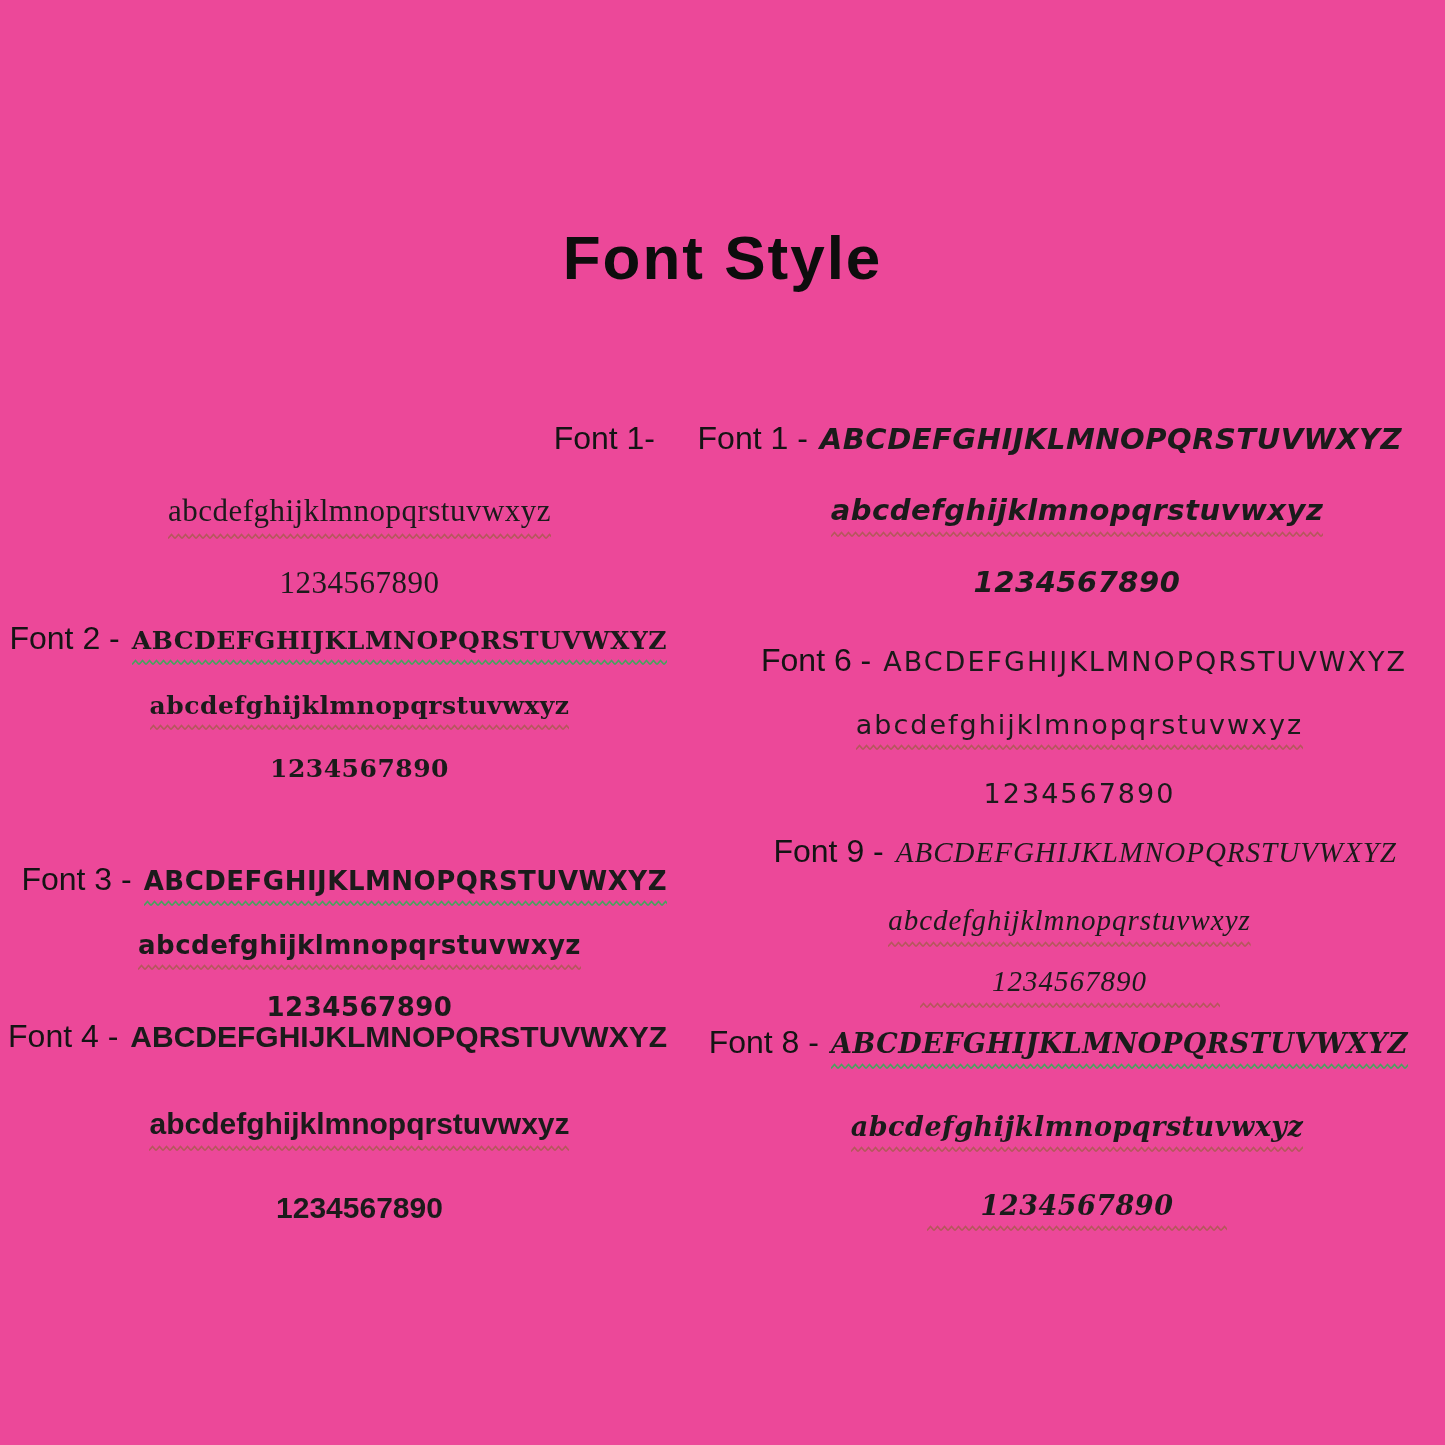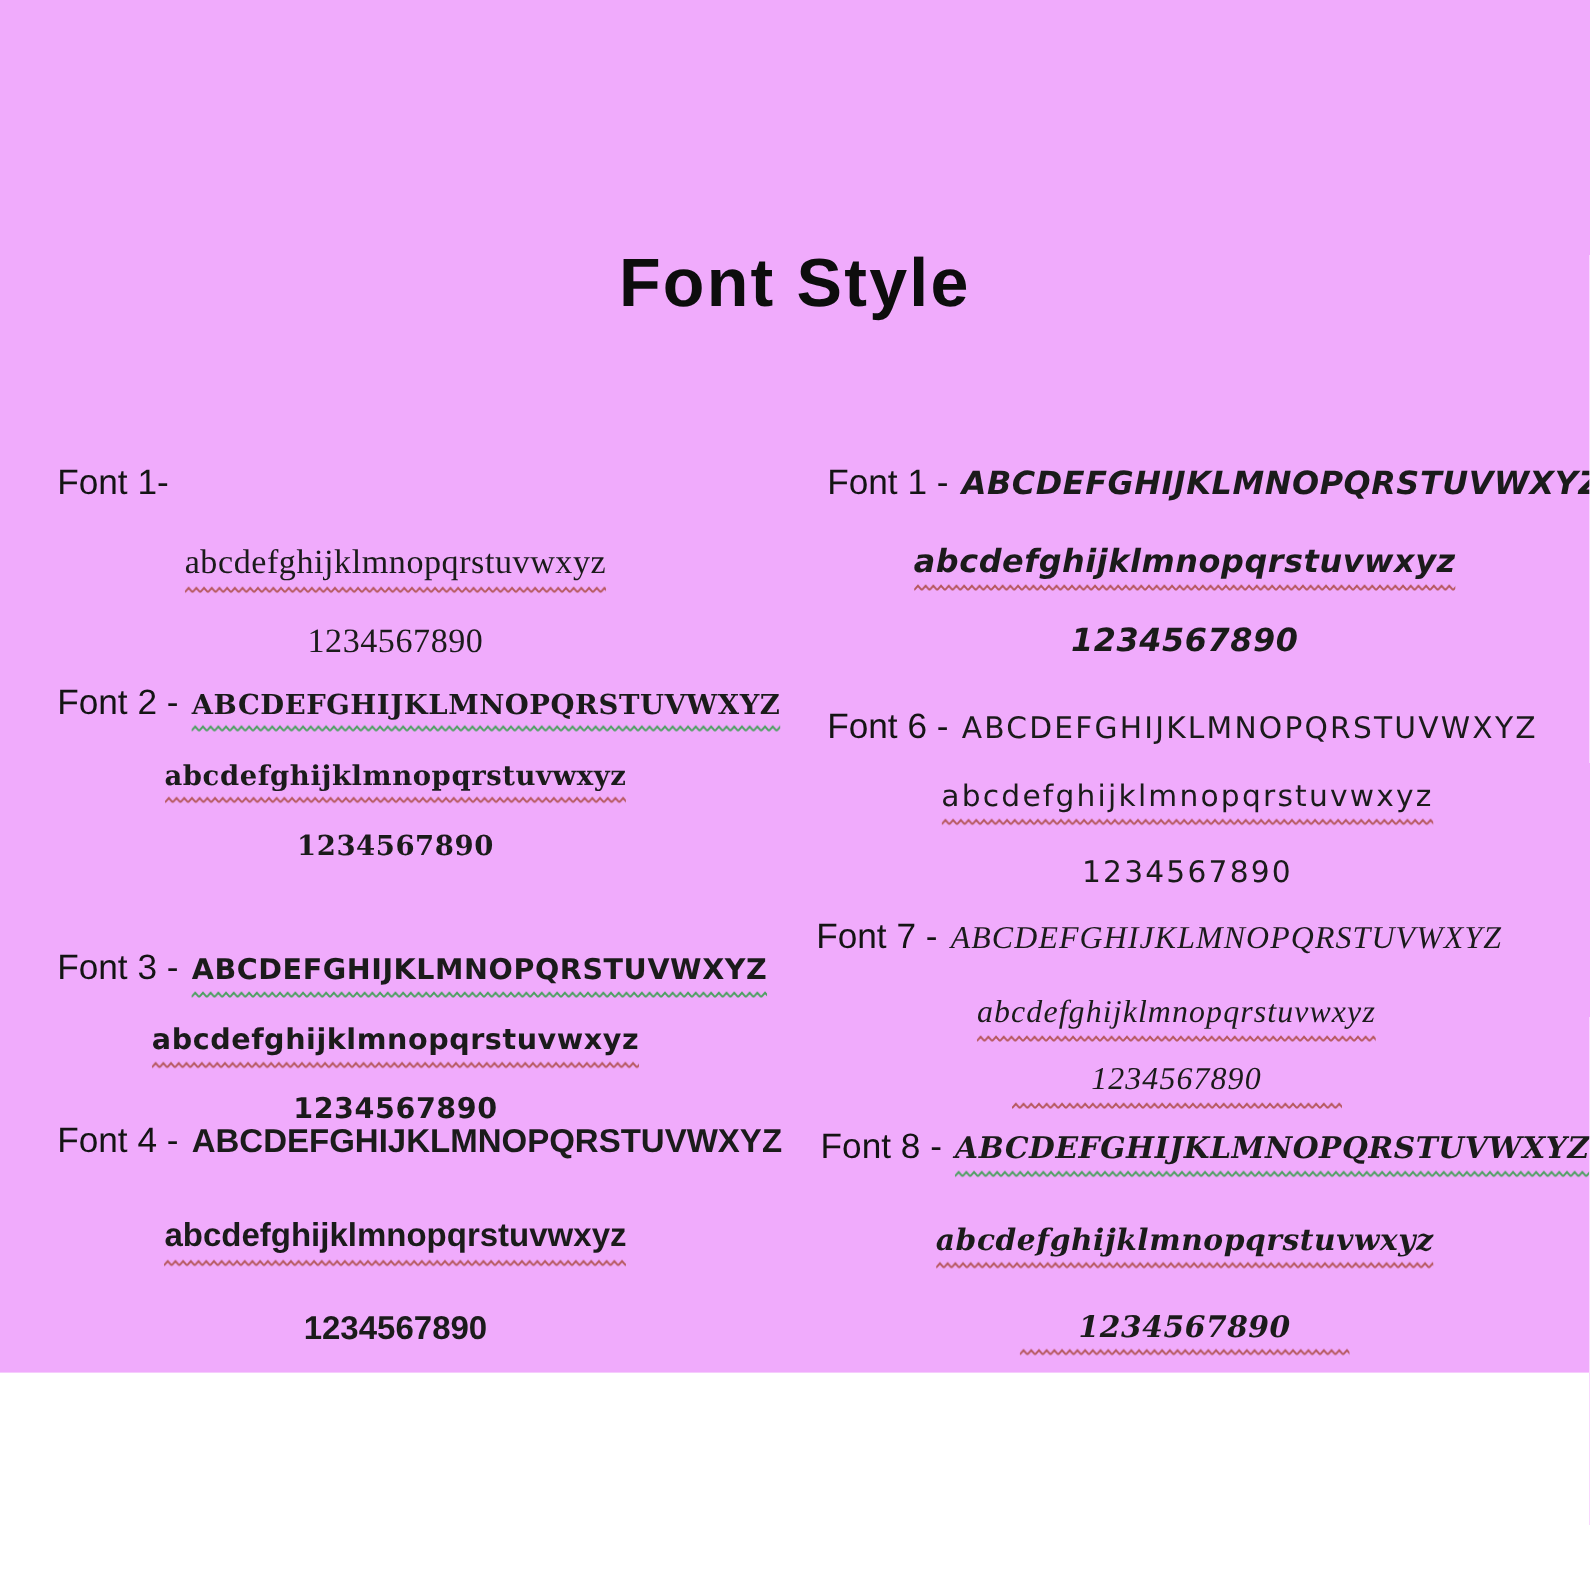--- a/index.html
+++ b/index.html
@@ -1,37 +1,37 @@
 <!DOCTYPE html>
 <html><head>
 <meta charset="utf-8">
 <style>
   html,body{margin:0;padding:0;background:#ffffff;}
   .page{
     position:relative;
-    width:1445px;height:1248px;
-    background:#f0abfc;
+    width:1445px;height:1445px;
+    background:#ec4899;
     overflow:hidden;
     color:#1b1b1b;
     font-family:"Liberation Sans", sans-serif;
   }
   .title{
     position:absolute;
     top:222px;left:0;right:0;
     text-align:center;
     font-family:"Liberation Sans", sans-serif;
     font-weight:700;
     font-size:62px;
     letter-spacing:2px;
     color:#0d0d0d;
     margin:0;
   }
   .block{position:absolute;}
   .line{white-space:nowrap;}
-  .caps-line{display:flex;align-items:baseline;}
+  .caps-line{display:flex;align-items:baseline;justify-content:flex-end;}
   .line-lower,.line-nums{text-align:center;}
   .label{
     font-family:"Liberation Sans", sans-serif;
     font-size:32px;
     font-weight:400;
     color:#141414;
     margin-right:12px;
     flex:0 0 auto;
   }
   .stack{display:inline-block;text-align:center;vertical-align:baseline;}
@@ -227,21 +227,21 @@
     <div class="line line-nums">
       <span class="stack">
         <span class="sample">1234567890</span>
         
       </span>
     </div>
   </section>
 
   <section class="block b7">
     <div class="line caps-line">
-      <span class="label">Font 7 -</span>
+      <span class="label">Font 9 -</span>
       <span class="stack">
         <span class="sample">ABCDEFGHIJKLMNOPQRSTUVWXYZ</span>
         
       </span>
     </div>
     <div class="line line-lower">
       <span class="stack">
         <span class="sample">abcdefghijklmnopqrstuvwxyz</span>
         <svg class="squiggle">
             <rect width="100%" height="9" fill="url(#zz-red)"></rect>

